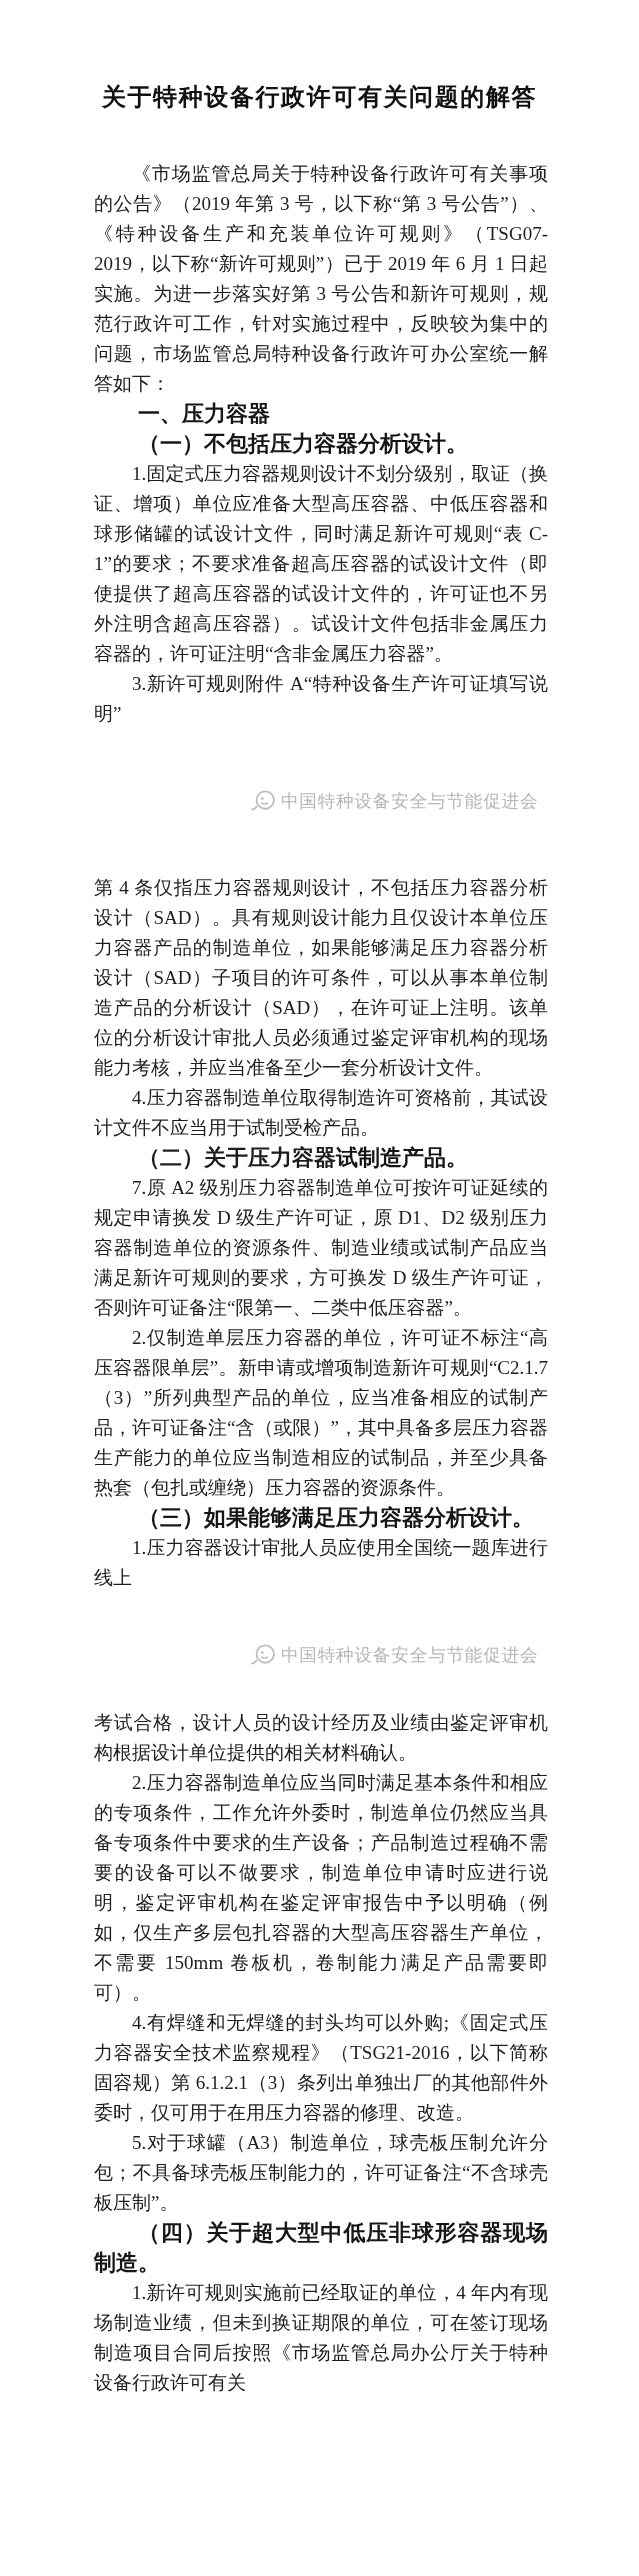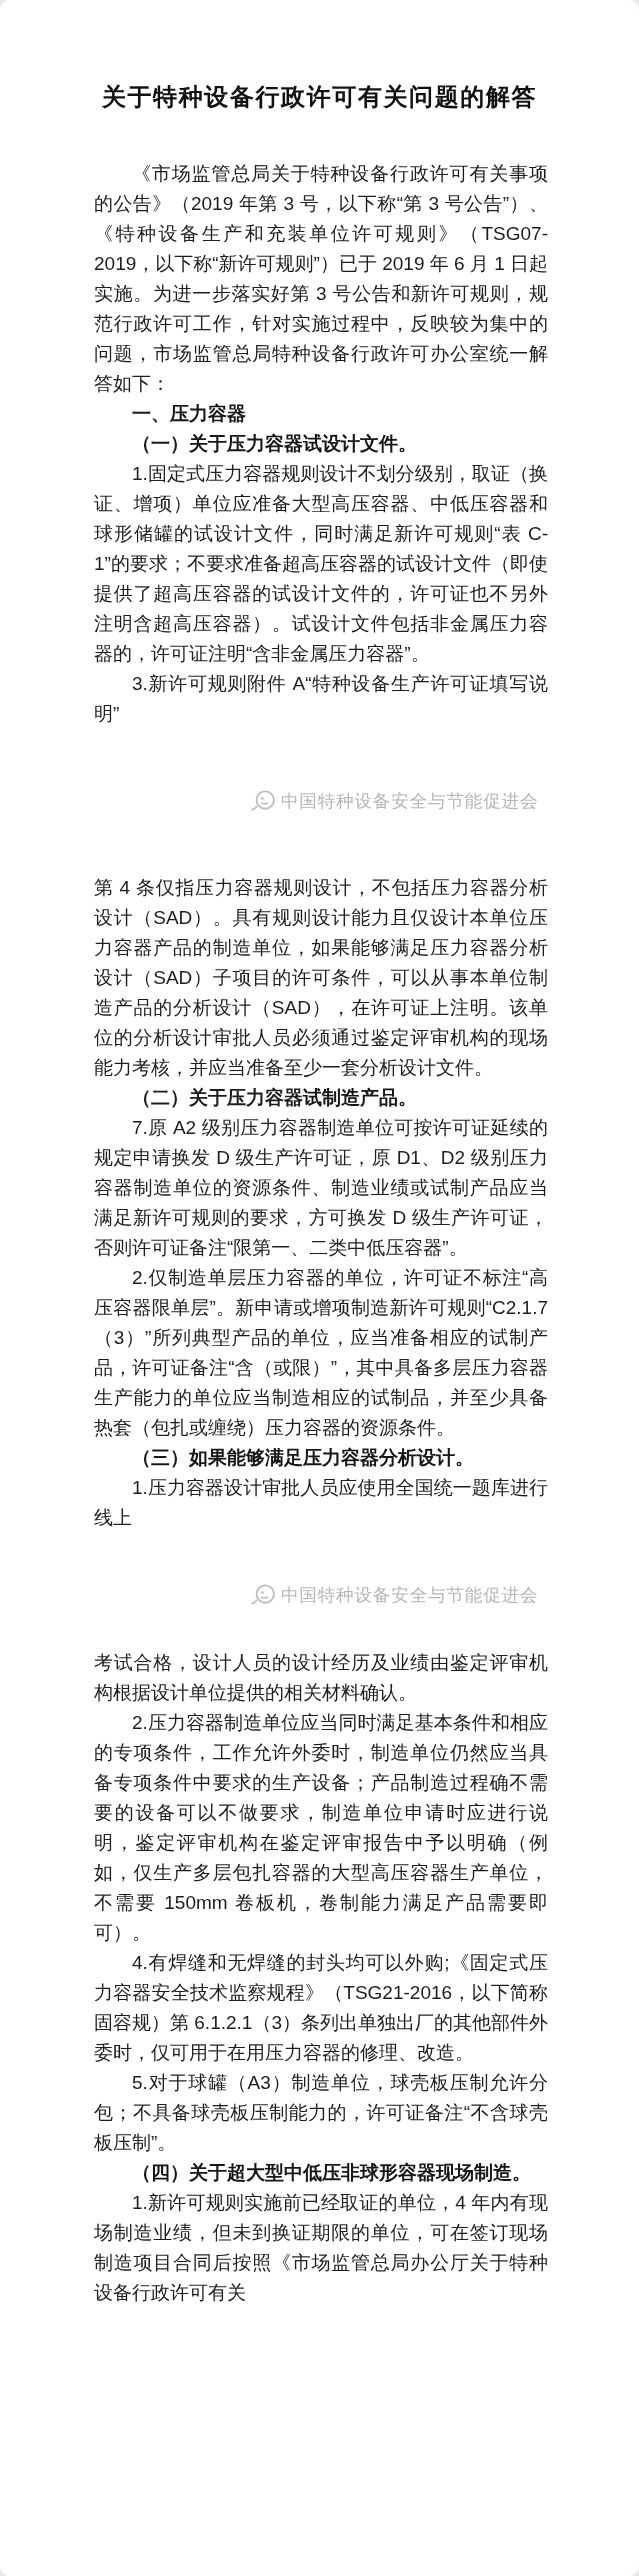--- a/index.html
+++ b/index.html
@@ -4,51 +4,50 @@
 <style>
   html, body { margin: 0; padding: 0; background: #e9e9e9; }
   .page {
     position: relative;
     width: 639px;
     height: 2576px;
     margin: 0 auto;
     background: #ffffff;
     overflow: hidden;
     color: #1d1d1d;
-    border-radius: 10px;
   }
   .doc-title {
     margin: 80px 32px 0 32px;
     text-align: center;
     font-family: "Liberation Sans", "DejaVu Sans", sans-serif;
     font-weight: bold;
     font-size: 24px;
     line-height: 34px;
     letter-spacing: 1.6px;
     color: #111111;
   }
   .content {
     padding: 0 91px 0 94px;
   }
   .p {
     margin: 0;
-    font-family: Liberation Sans, sans-serif;
+    font-family: Liberation Serif, serif;
     font-size: 19px;
     line-height: 30px;
     text-align: justify;
     text-indent: 2em;
     color: #1d1d1d;
   }
   .p.cont { text-indent: 0; }
   .p.intro { margin-top: 45px; }
   .h {
     margin: 0;
     font-family: "Liberation Sans", "DejaVu Sans", sans-serif;
     font-weight: bold;
-    font-size: 19px;
+    font-size: 22px;
     line-height: 30px;
     text-align: justify;
     text-indent: 2em;
     color: #161616;
   }
   .h .h-prefix {
     font-family: "Liberation Serif", "DejaVu Serif", serif;
     font-weight: bold;
     color: #1d1d1d;
   }
@@ -75,39 +74,40 @@
 <div class="page">
 
   <h1 class="doc-title">关于特种设备行政许可有关问题的解答</h1>
 
   <div class="content">
 
     <p class="p intro">《市场监管总局关于特种设备行政许可有关事项的公告》（2019 年第 3 号，以下称“第 3 号公告”）、《特种设备生产和充装单位许可规则》（TSG07-2019，以下称“新许可规则”）已于 2019 年 6 月 1 日起实施。为进一步落实好第 3 号公告和新许可规则，规范行政许可工作，针对实施过程中，反映较为集中的问题，市场监管总局特种设备行政许可办公室统一解答如下：</p>
 
     <p class="h">一、压力容器</p>
 
-    <p class="h">（一）关于压力容器试设计文件。</p>
+    <p class="h">（一）不包括压力容器分析设计。</p>
 
     <p class="p">1.固定式压力容器规则设计不划分级别，取证（换证、增项）单位应准备大型高压容器、中低压容器和球形储罐的试设计文件，同时满足新许可规则“表 C-1”的要求；不要求准备超高压容器的试设计文件（即使提供了超高压容器的试设计文件的，许可证也不另外注明含超高压容器）。试设计文件包括非金属压力容器的，许可证注明“含非金属压力容器”。</p>
 
 
     <p class="p">3.新许可规则附件 A“特种设备生产许可证填写说明”</p>
 
     <div class="watermark wm-1">
       <svg class="wm-logo" viewBox="0 0 40 40" aria-hidden="true">
         <circle cx="21" cy="18" r="12" fill="none" stroke="#b5b5b5" stroke-width="2.5"></circle>
         <path d="M9 27 q -3 4 -6 4" fill="none" stroke="#b5b5b5" stroke-width="2.5" stroke-linecap="round"></path>
         <circle cx="17" cy="16" r="1.8" fill="#b5b5b5"></circle>
         <path d="M15 22 q 5 3 10 0" fill="none" stroke="#b5b5b5" stroke-width="2"></path>
       </svg>
       <span>中国特种设备安全与节能促进会</span>
     </div>
 
     <p class="p cont">第 4 条仅指压力容器规则设计，不包括压力容器分析设计（SAD）。具有规则设计能力且仅设计本单位压力容器产品的制造单位，如果能够满足压力容器分析设计（SAD）子项目的许可条件，可以从事本单位制造产品的分析设计（SAD），在许可证上注明。该单位的分析设计审批人员必须通过鉴定评审机构的现场能力考核，并应当准备至少一套分析设计文件。</p>
 
+    <p class="p">4.压力容器制造单位取得制造许可资格前，其试设计文件不应当用于试制受检产品。</p>
 
     <p class="h"><span class="h-prefix">（二）关于压力容器</span><span>试制造产品。</span></p>
 
     <p class="p">7.原 A2 级别压力容器制造单位可按许可证延续的规定申请换发 D 级生产许可证，原 D1、D2 级别压力容器制造单位的资源条件、制造业绩或试制产品应当满足新许可规则的要求，方可换发 D 级生产许可证，否则许可证备注“限第一、二类中低压容器”。</p>
 
     <p class="p">2.仅制造单层压力容器的单位，许可证不标注“高压容器限单层”。新申请或增项制造新许可规则“C2.1.7（3）”所列典型产品的单位，应当准备相应的试制产品，许可证备注“含（或限）”，其中具备多层压力容器生产能力的单位应当制造相应的试制品，并至少具备热套（包扎或缠绕）压力容器的资源条件。</p>
 
     <p class="h">（三）如果能够满足压力容器分析设计。</p>
 
     <p class="p">1.压力容器设计审批人员应使用全国统一题库进行线上</p>

